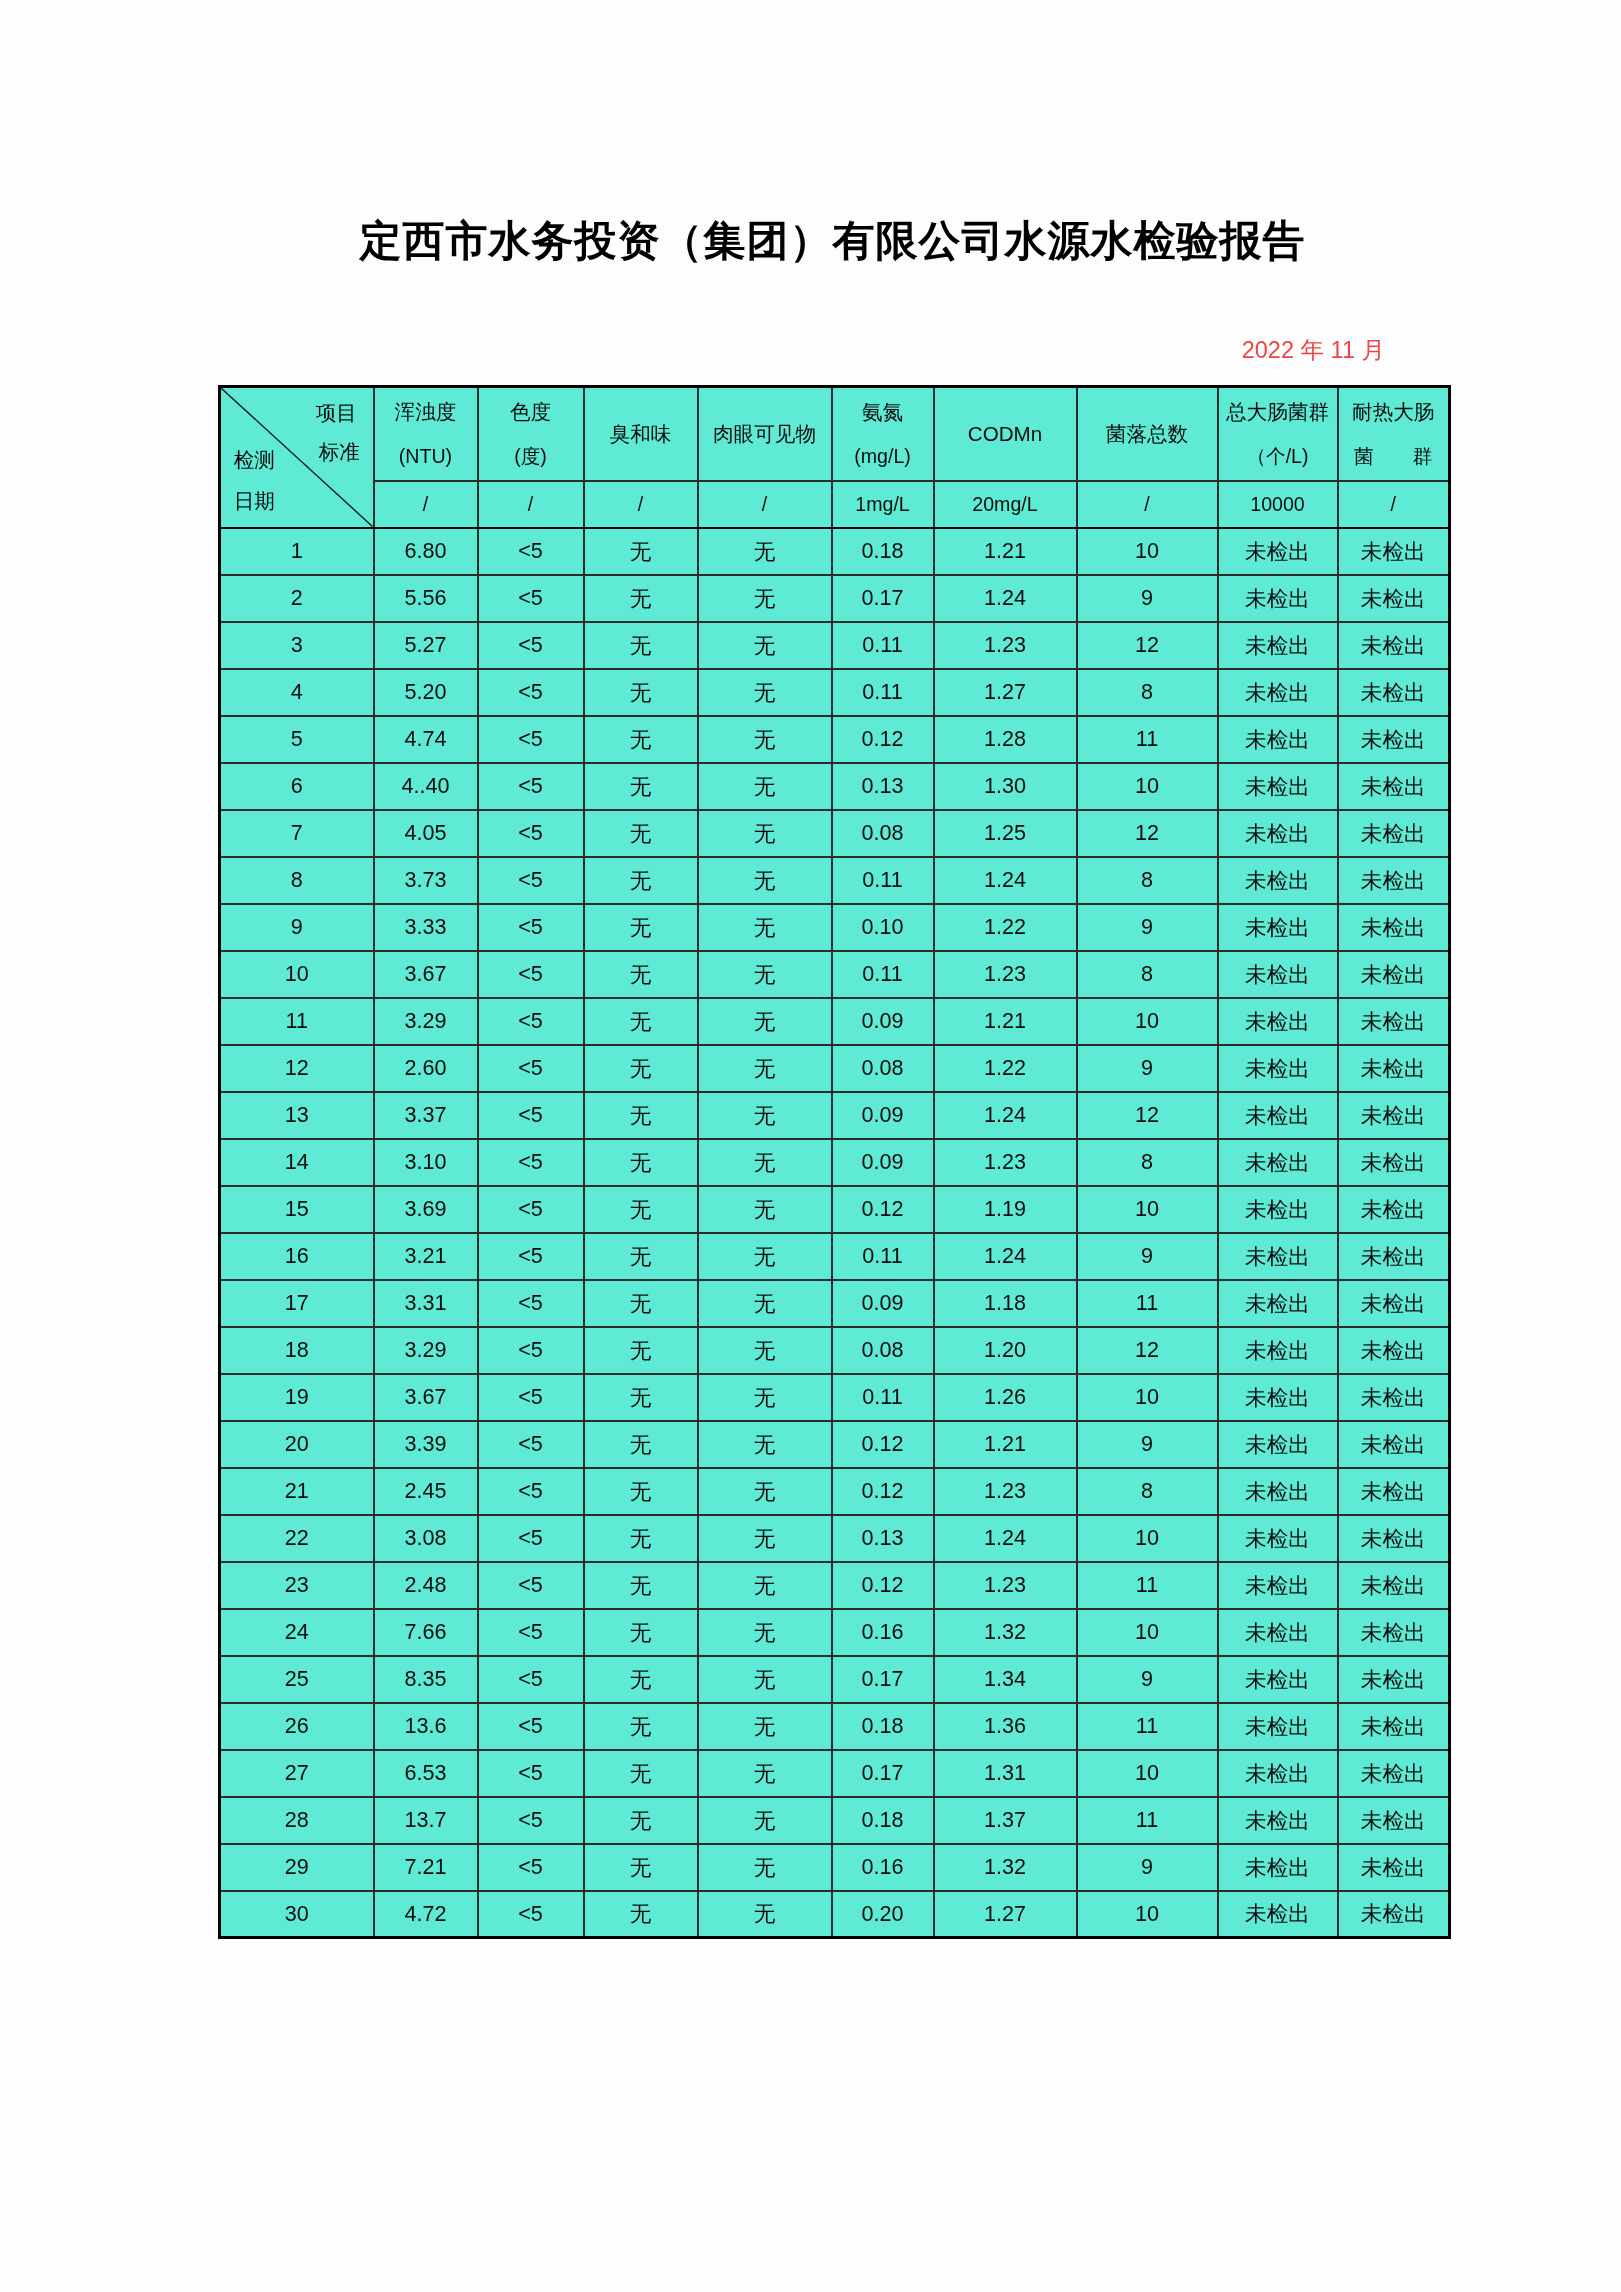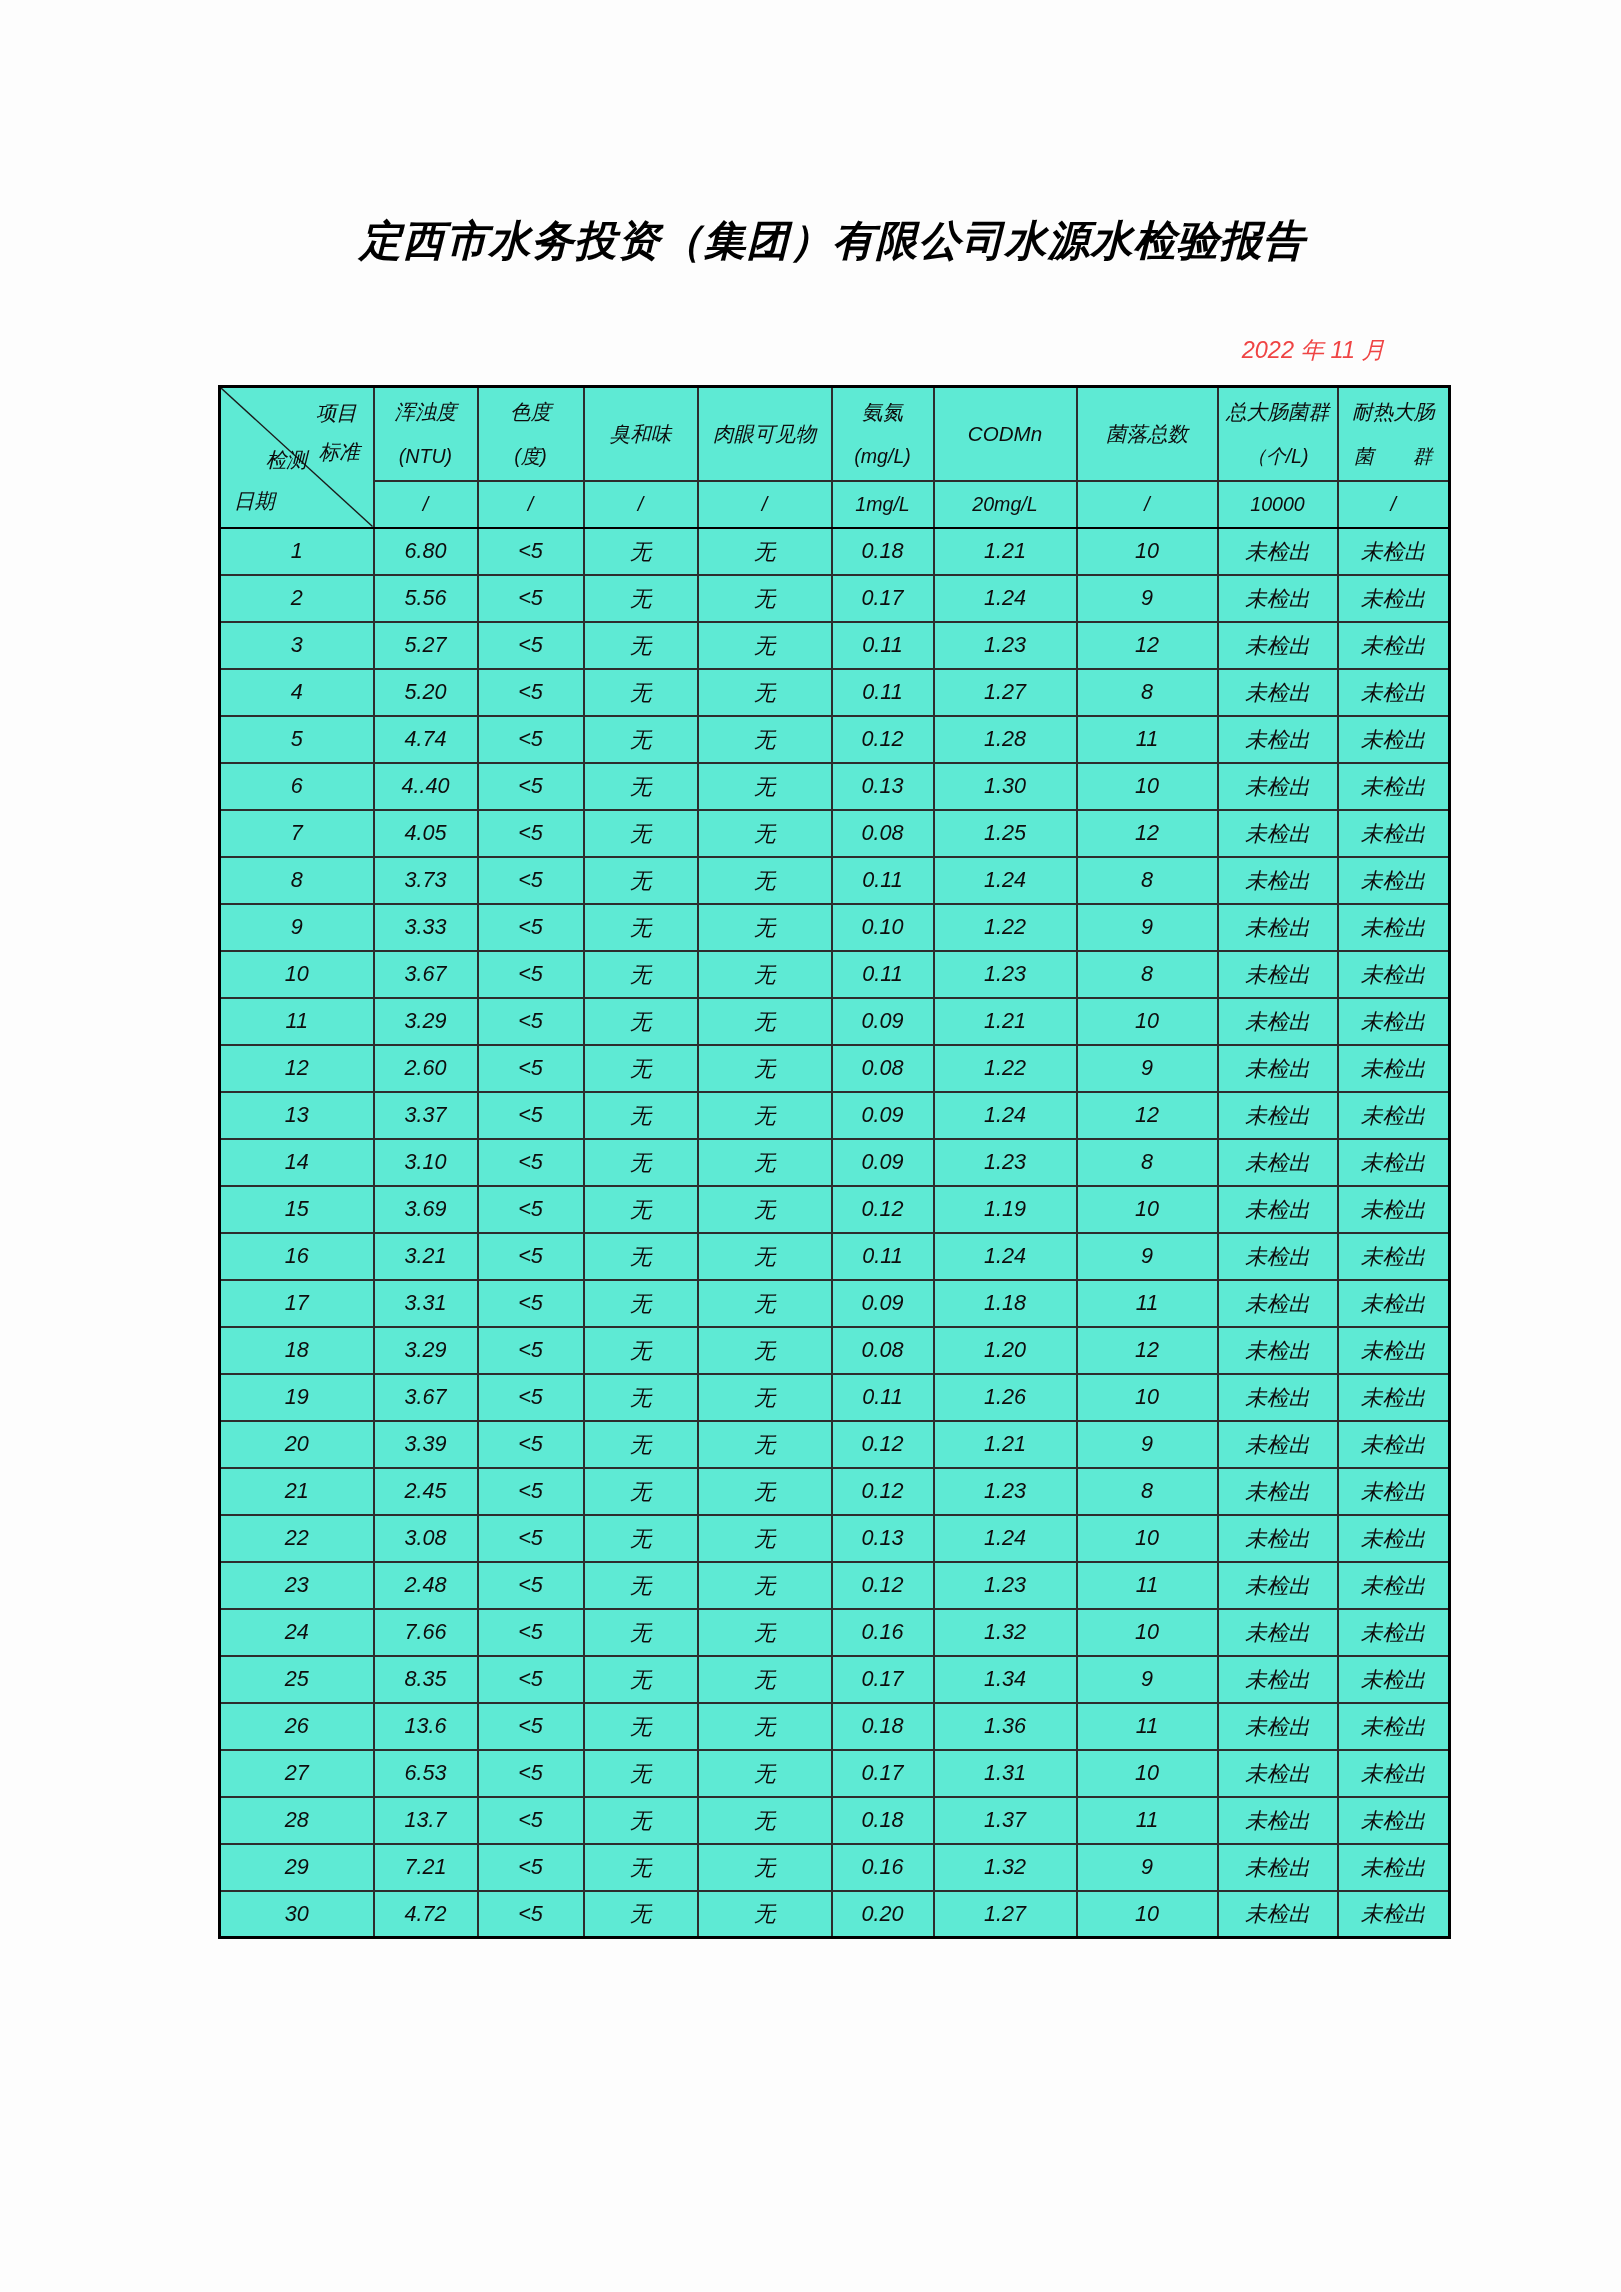--- a/index.html
+++ b/index.html
@@ -4,21 +4,21 @@
 <title>水源水检验报告</title>
 <style>
   * { box-sizing: border-box; }
   html, body { margin: 0; padding: 0; }
   body {
     width: 1621px; height: 2293px;
     background: #fdfdfd;
     color: #0d0d0d;
     font-family: "Liberation Sans", "DejaVu Sans", sans-serif;
   }
-  .page { position: relative; width: 1491px; height: 2293px; overflow: hidden; font-style: italic; }
+  .page { position: relative; width: 1491px; height: 2293px; overflow: hidden; }
 
   .title {
     position: absolute; top: 213px; left: 218px; width: 1229px; margin: 0;
     text-align: center; font-size: 42px; font-weight: 700; letter-spacing: 1px;
     color: #000;
   }
   .subtitle {
     position: absolute; top: 294px; left: 218px; width: 1172px;
     text-align: right; font-size: 23.5px; font-weight: 700; color: #000;
   }
@@ -44,21 +44,21 @@
   .col-label { line-height: 1.15; }
   .col-sub   { margin-top: 22px; line-height: 1.1; font-size: 19.6px; }
   .report tr.std td { height: 47px; font-size: 19.6px; border-bottom: 2.9px solid #000; }
   .report tbody td  { height: 47px; font-size: 21.6px; }
 
   th.corner { position: relative; border-bottom: 2.9px solid #000; }
   th.corner svg { position: absolute; left: 0; top: 0; width: 100%; height: 100%; display: block; }
   th.corner span { position: absolute; font-size: 20.6px; line-height: 1; white-space: nowrap; }
   .c-tr { top: 14.7px;  right: 15.7px; }
   .c-rm { top: 54px;  right: 12.7px; text-align: right; }
-  .c-lm { top: 62px;  left: 12.7px; margin-left: 32px; }
+  .c-lm { top: 62px;  left: 12.7px; }
   .c-bl { top: 103px; left: 12.7px; }
 </style>
 </head>
 <body>
 
 <div class="page">
 
   <h1 class="title">定西市水务投资（集团）有限公司水源水检验报告</h1>
   <div class="report-date">2022 年 11 月</div>
 

